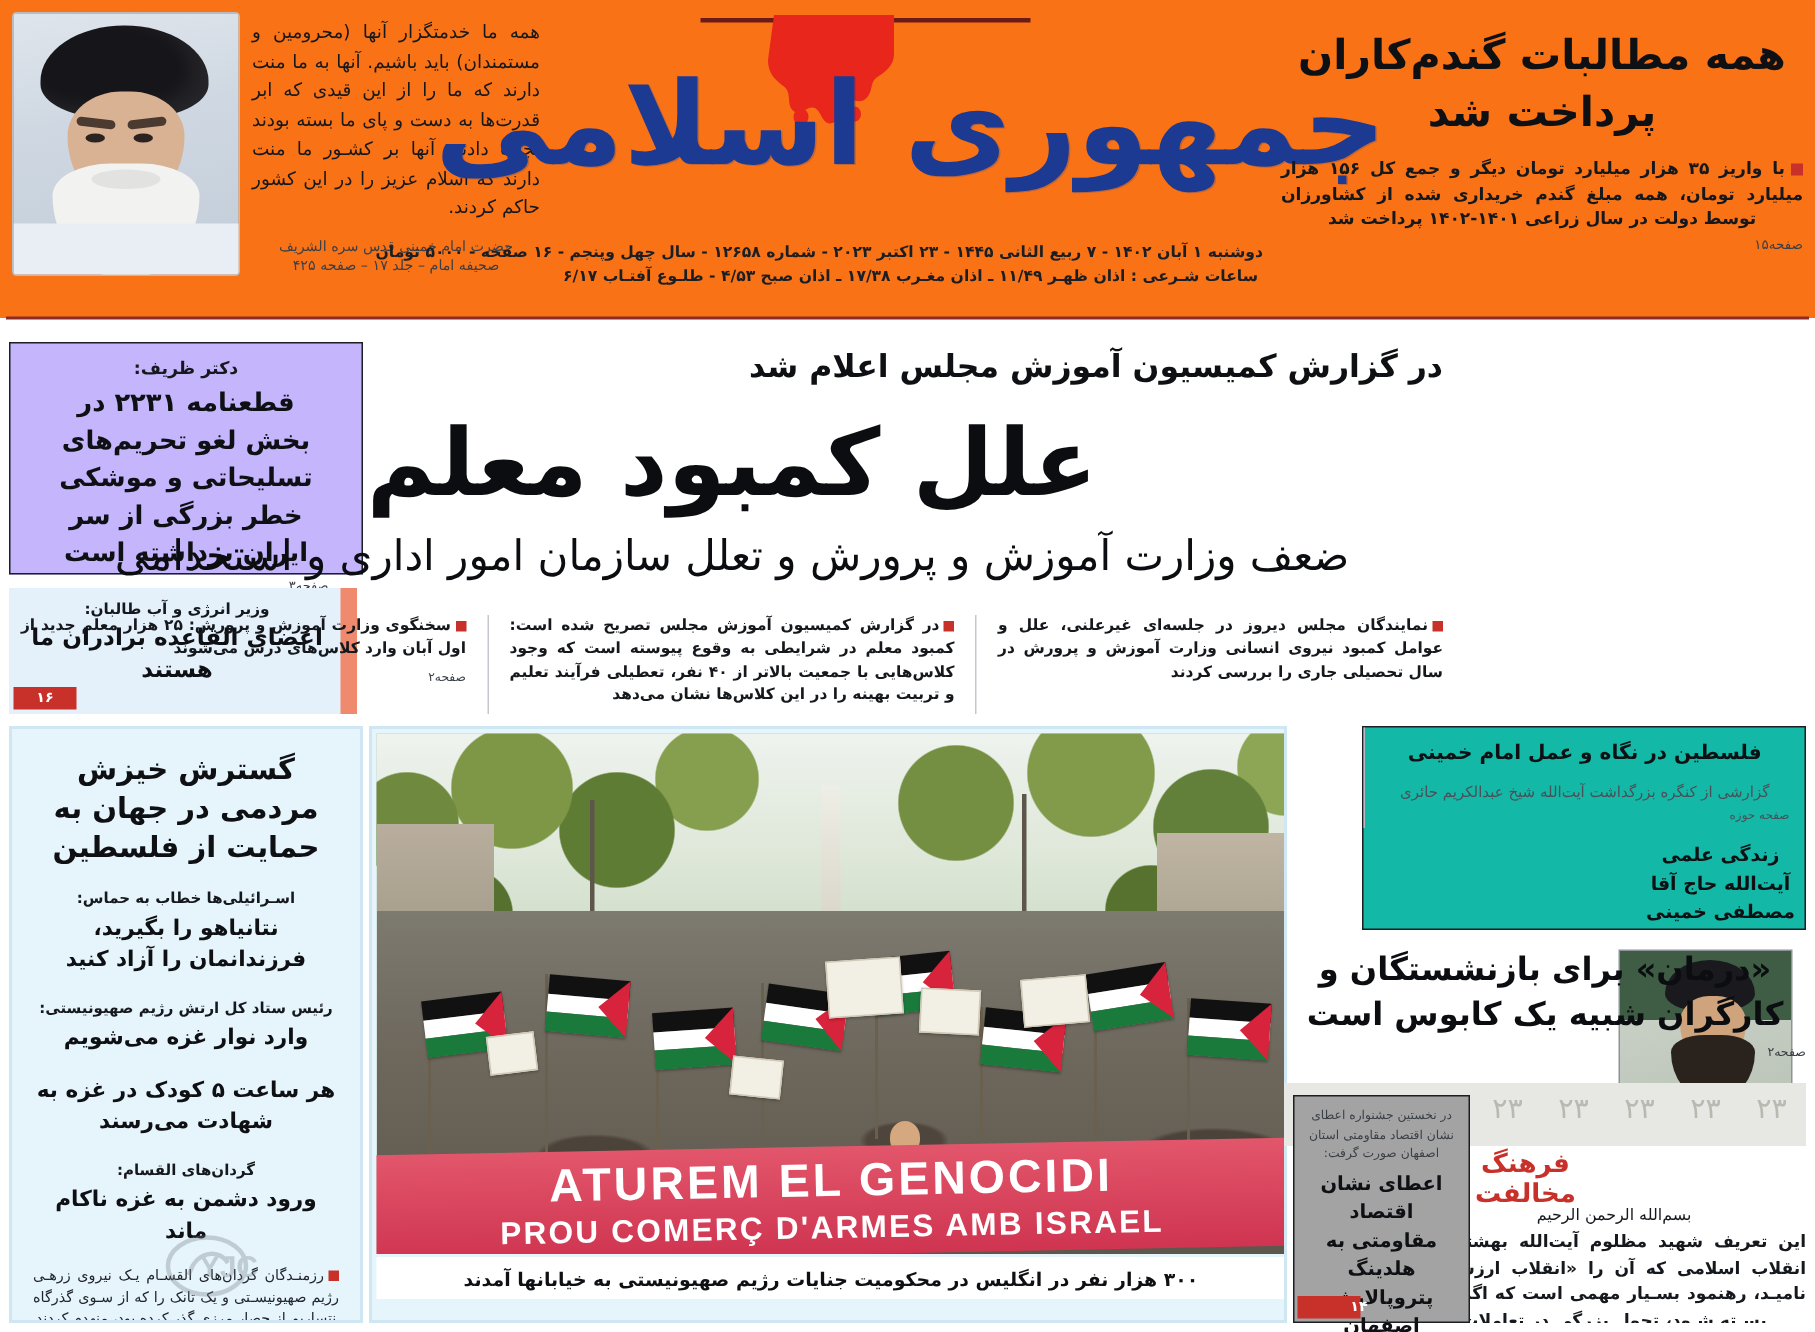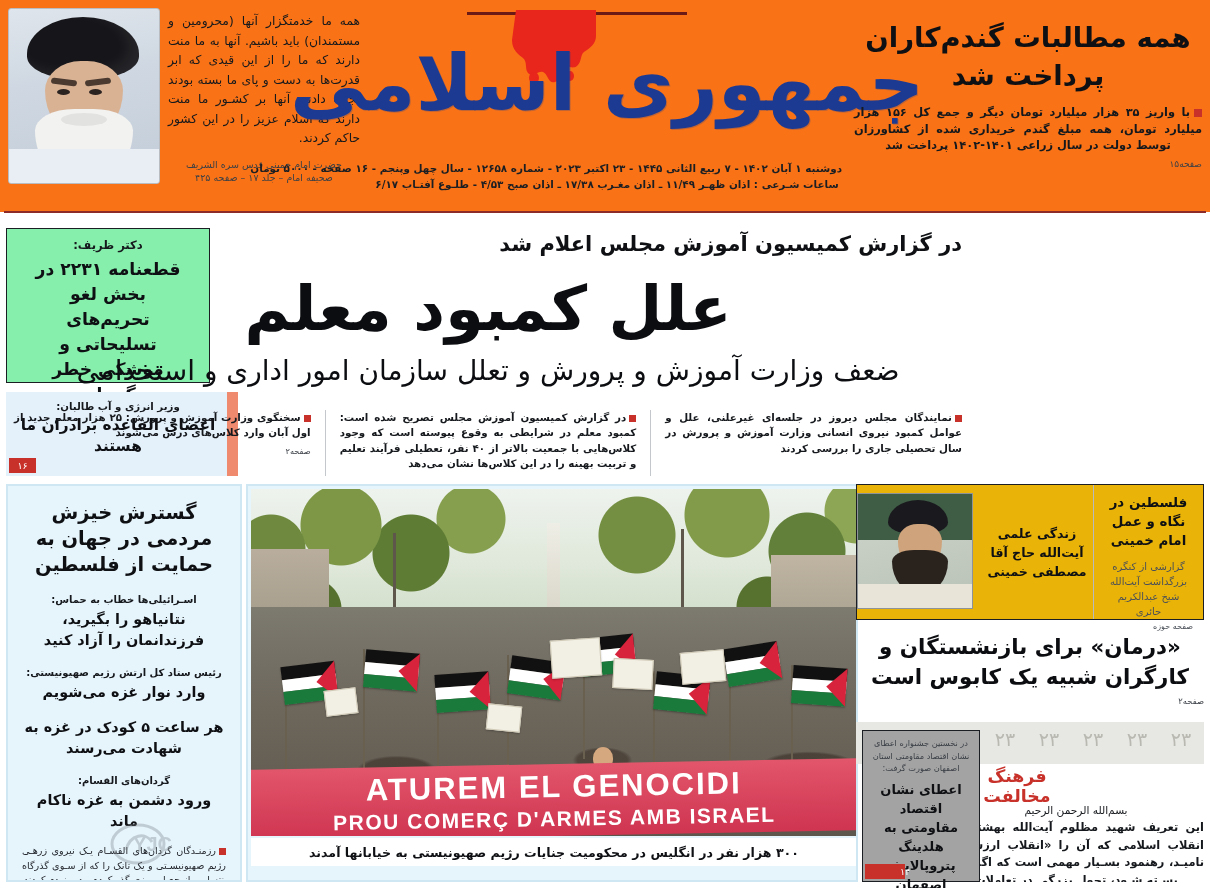--- a/index.html
+++ b/index.html
@@ -124,22 +124,22 @@
     margin-top: 5px; font-size: 9px; color: #3a3f46; text-align: right;
   }
 
   #mast-rule {
     position: absolute; left: 4px; top: 211px; width: 1202px; height: 2px;
     background: #8d2b29;
   }
 
   
   #zarif-box {
-    position: absolute; left: 6px; top: 228px; width: 204px; height: 155px;
-    border: 1.4px solid #1b1e23; background: #86efac;
+    position: absolute; left: 6px; top: 228px; width: 236px; height: 155px;
+    border: 1.4px solid #1b1e23; background: #c4b5fd;
     padding: 9px 22px 4px; direction: rtl; text-align: center;
   }
   #zarif-kicker { font-size: 11.6px; font-weight: 700; color: #15181c; }
   #zarif-head {
     margin-top: 5px; font-size: 17.2px; line-height: 25px;
     font-weight: 700; color: #0e1013;
   }
   #zarif-page { margin-top: 4px; font-size: 8.6px; color: #3a3f46; text-align: right; }
 
   #taliban-box {
@@ -150,22 +150,22 @@
   #taliban-bar {
     position: absolute; right: 0; top: 0; width: 11px; height: 84px;
     background: #ef8a6f;
   }
   #taliban-kicker { font-size: 10.2px; font-weight: 700; color: #15181c; }
   #taliban-head {
     margin-top: 3px; font-size: 15.4px; line-height: 21px;
     font-weight: 700; color: #0e1013;
   }
   .pagebadge {
-    position: absolute; width: 27px; height: 15px; background: #c8312a;
-    color: #fff; font-size: 9.5px; font-weight: 400;
+    position: absolute; width: 42px; height: 15px; background: #c8312a;
+    color: #fff; font-size: 9.5px; font-weight: 700;
     display: flex; align-items: center; justify-content: center;
   }
   #taliban-badge { left: 3px; bottom: 3px; }
 
   #palestine-box {
     position: absolute; left: 6px; top: 484px; width: 236px; height: 398px;
     background: #e6f4fb; border: 2px solid #cfe7f3;
     padding: 14px 14px 6px; direction: rtl; text-align: center;
     overflow: hidden;
   }
@@ -329,23 +329,23 @@
     position: absolute; width: 3px; background: #5e564a;
   }
   #photo-caption {
     position: absolute; left: 3px; top: 352px; width: 606px; height: 28px;
     background: #fff; display: flex; align-items: center; justify-content: center;
     direction: rtl; font-size: 12.6px; font-weight: 700; color: #0e1013;
   }
 
   
   #religion-box {
-    position: absolute; right: 6px; top: 484px; width: 348px; height: 136px;
-    border: 1.4px solid #1b1e23; background: #eab308;
-    display: flex; direction: rtl;
+    position: absolute; right: 6px; top: 484px; width: 296px; height: 136px;
+    border: 1.4px solid #1b1e23; background: #14b8a6;
+    display: flex; direction: rtl; flex-direction: column;
   }
   #rel-left {
     flex: 1; padding: 8px 10px 4px; direction: rtl; text-align: center;
     border-left: 1px solid #b7bbc1;
   }
   #rel-head { font-size: 13.4px; line-height: 19px; font-weight: 700; color: #0e1013; }
   #rel-sub { margin-top: 9px; font-size: 10px; line-height: 15px; color: #4a5058; }
   #rel-page { margin-top: 3px; font-size: 8px; color: #4a5058; text-align: right; }
   #rel-mid {
     width: 112px; padding: 8px 6px; direction: rtl;

